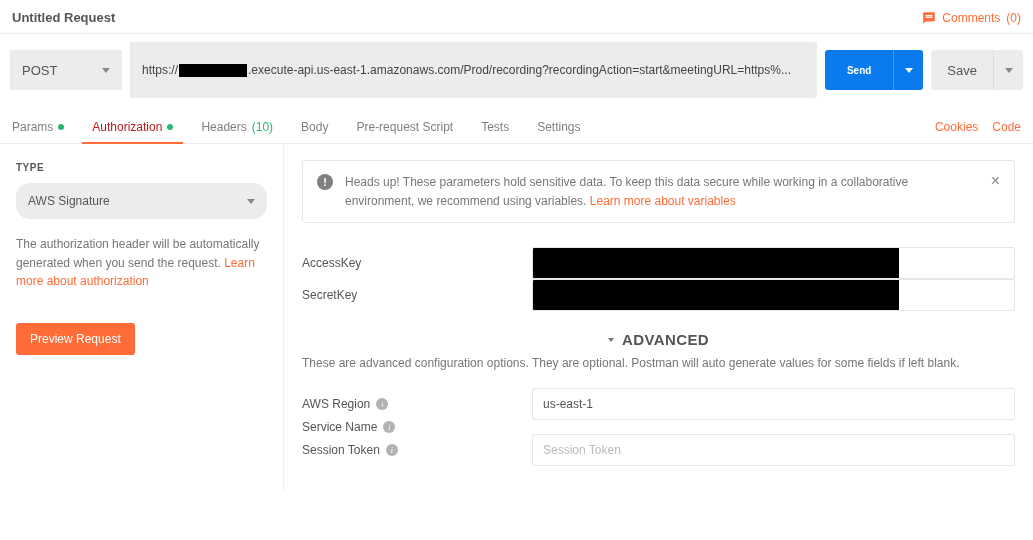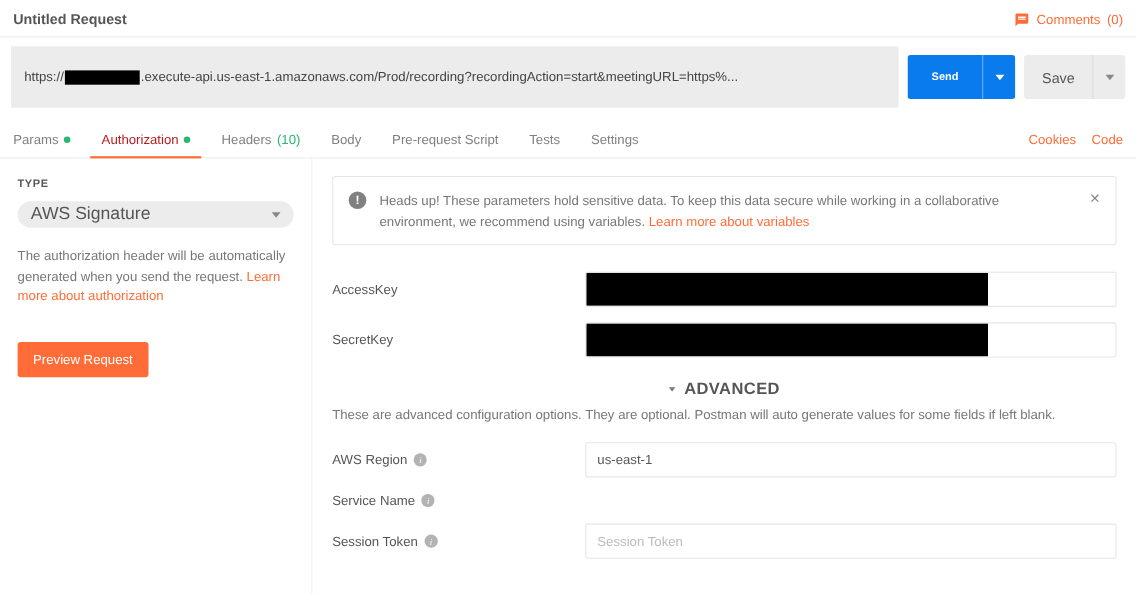--- a/index.html
+++ b/index.html
@@ -30,33 +30,33 @@
     .tab.active { color: #b91c1c; }
     .tab.active::after { content: ""; position: absolute; left: -10px; right: -10px; bottom: -1px; height: 2px; background: #ff6c37; }
     .dot { width: 6px; height: 6px; background: #2bb673; border-radius: 50%; display: inline-block; }
     .hdr-count { color: #2bb673; }
     .tabs-right { margin-left: auto; display: flex; gap: 14px; }
     .tabs-right span { color: #ff6c37; cursor: pointer; font-size: 12px; }
     
     .content-row { display: flex; }
     .left-panel { width: 284px; padding: 18px 16px; border-right: 1px solid #eee; }
     .label-small { font-size: 10px; letter-spacing: 0.5px; color: #555; font-weight: 700; margin-bottom: 10px; text-transform: uppercase; }
-    .type-select { display: flex; align-items: center; justify-content: space-between; height: 24px; background: #ececec; padding: 0 12px; border-radius: 14px; font-size: 16px; color: #555; cursor: pointer; margin-bottom: 16px; }
+    .type-select { display: flex; align-items: center; justify-content: space-between; height: 36px; background: #ececec; padding: 0 12px; border-radius: 14px; font-size: 12px; color: #555; cursor: pointer; margin-bottom: 16px; }
     .auth-text { font-size: 12px; color: #777; line-height: 1.55; margin-bottom: 32px; }
     .auth-text a { color: #ff6c37; text-decoration: none; }
     .preview-btn { background: #ff6c37; color: #fff; border: none; border-radius: 3px; padding: 9px 14px; font-size: 12px; cursor: pointer; }
     
     .right-panel { flex: 1; padding: 16px 18px 24px; }
     .notice { display: flex; align-items: flex-start; border: 1px solid #e6e6e6; border-radius: 3px; padding: 12px 14px; gap: 12px; margin-bottom: 24px; position: relative; }
     .notice-icon { width: 16px; height: 16px; border-radius: 50%; background: #808080; color: #fff; font-weight: 700; display: flex; align-items: center; justify-content: center; font-size: 11px; flex-shrink: 0; margin-top: 1px; }
     .notice-text { font-size: 12px; color: #777; line-height: 1.55; flex: 1; }
     .notice-text a { color: #ff6c37; text-decoration: none; }
     .notice-close { color: #888; font-size: 16px; cursor: pointer; line-height: 1; flex-shrink: 0; }
     
-    .form-row { display: flex; align-items: center; margin-bottom: 14px; }
+    .form-row { display: flex; align-items: center; }
     .form-label { width: 230px; font-size: 12px; color: #555; display: flex; align-items: center; gap: 6px; }
     .info-icon { width: 12px; height: 12px; border-radius: 50%; background: #b3b3b3; color: #fff; display: inline-flex; align-items: center; justify-content: center; font-size: 8px; font-style: italic; font-family: serif; }
     .form-input-wrap { flex: 1; }
     .form-input { width: 100%; height: 32px; border: 1px solid #e6e6e6; border-radius: 2px; padding: 0 10px; font-size: 12px; color: #555; outline: none; }
     .form-input::placeholder { color: #bbb; }
     .form-input.masked { background: linear-gradient(to right, #000 0%, #000 76%, #fff 76%); }
     
     .advanced-header { display: flex; align-items: center; gap: 8px; font-size: 15px; font-weight: 700; color: #555; letter-spacing: 0.4px; margin: 20px 0 8px; cursor: pointer; justify-content: center; }
     .advanced-desc { font-size: 12px; color: #777; margin-bottom: 18px; }
   </style>
@@ -68,20 +68,24 @@
   <div class="comments">
     <svg width="14" height="14" viewBox="0 0 24 24">
         <path d="M20 2H4c-1.1 0-2 .9-2 2v18l4-4h14c1.1 0 2-.9 2-2V4c0-1.1-.9-2-2-2zm-2 10H6V10h12v2zm0-3H6V7h12v2z"></path>
       </svg>
     <span>Comments</span>
     <span>(<span>0</span>)</span>
   </div>
 </div>
 
 <div class="request-row">
+  <div class="method-select">
+    <span>POST</span>
+    <span class="caret-down dark"></span>
+  </div>
   <div class="url-input-wrap">
     <span>https://</span>
       <span class="url-mask"></span>
       <span>.execute-api.us-east-1.amazonaws.com/Prod/recording?recordingAction=start&amp;meetingURL=https%...</span>
   </div>
   <div class="send-btn">
     <div class="send-main">Send</div>
     <div class="send-drop">
         <span class="caret-down"></span>
       </div>

